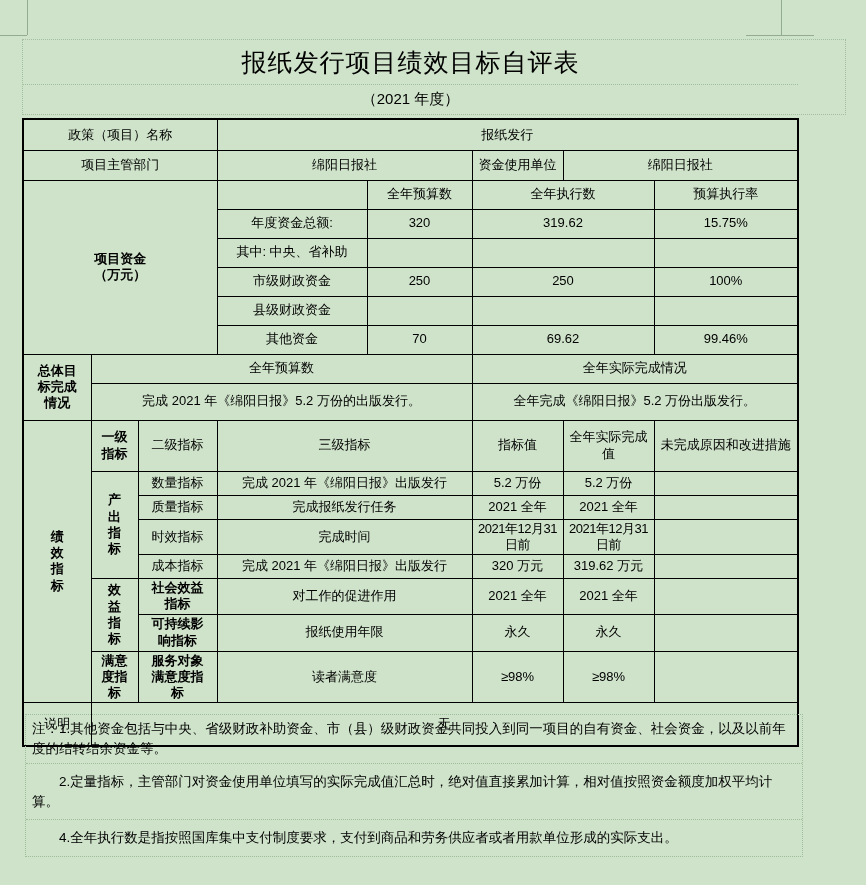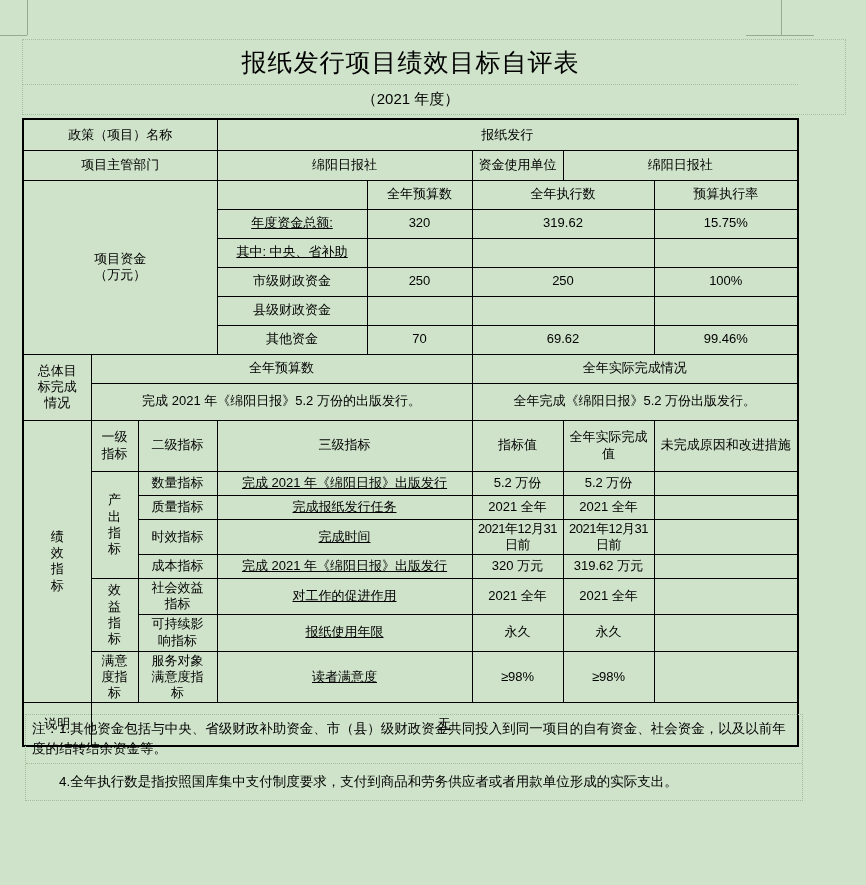--- a/index.html
+++ b/index.html
@@ -41,22 +41,22 @@
     border:2px solid #000;
     font-size:13px;
   }
   table.main td{
     border:1.5px solid #000;
     text-align:center;vertical-align:middle;
     padding:1px 2px;
     line-height:1.25;
     overflow:hidden;
   }
-  td.left{text-align:left;padding-left:7px;padding-right:4px;text-decoration:underline;}
-  td.pre{white-space:pre-line;}
+  td.left{text-align:left;padding-left:7px;padding-right:4px;}
+  td.pre{white-space:pre-line;font-weight:bold;}
   td.tiny{font-size:13px;letter-spacing:-0.5px;padding:0;}
   td.goal{font-size:13px;}
   
   .notes{
     position:absolute;left:25px;top:714px;width:776px;
     border:1px dotted #9fbc9b;
     font-size:13.5px;line-height:1.45;
   }
   .note{padding:4px 6px 5px 6px;}
   .note + .note{border-top:1px dotted #9fbc9b;}
@@ -237,16 +237,17 @@
 
     <tr style="height:43px">
       <td>说明</td>
       <td colspan="7" class="left">无</td>
     </tr>
   </tbody>
     </table>
 
   <div class="notes">
     <div class="note">注：1.其他资金包括与中央、省级财政补助资金、市（县）级财政资金共同投入到同一项目的自有资金、社会资金，以及以前年度的结转结余资金等。</div>
+    <div class="note indent">2.定量指标，主管部门对资金使用单位填写的实际完成值汇总时，绝对值直接累加计算，相对值按照资金额度加权平均计算。</div>
     <div class="note indent">4.全年执行数是指按照国库集中支付制度要求，支付到商品和劳务供应者或者用款单位形成的实际支出。</div>
   </div>
 
 </div>
 
 </body></html>

